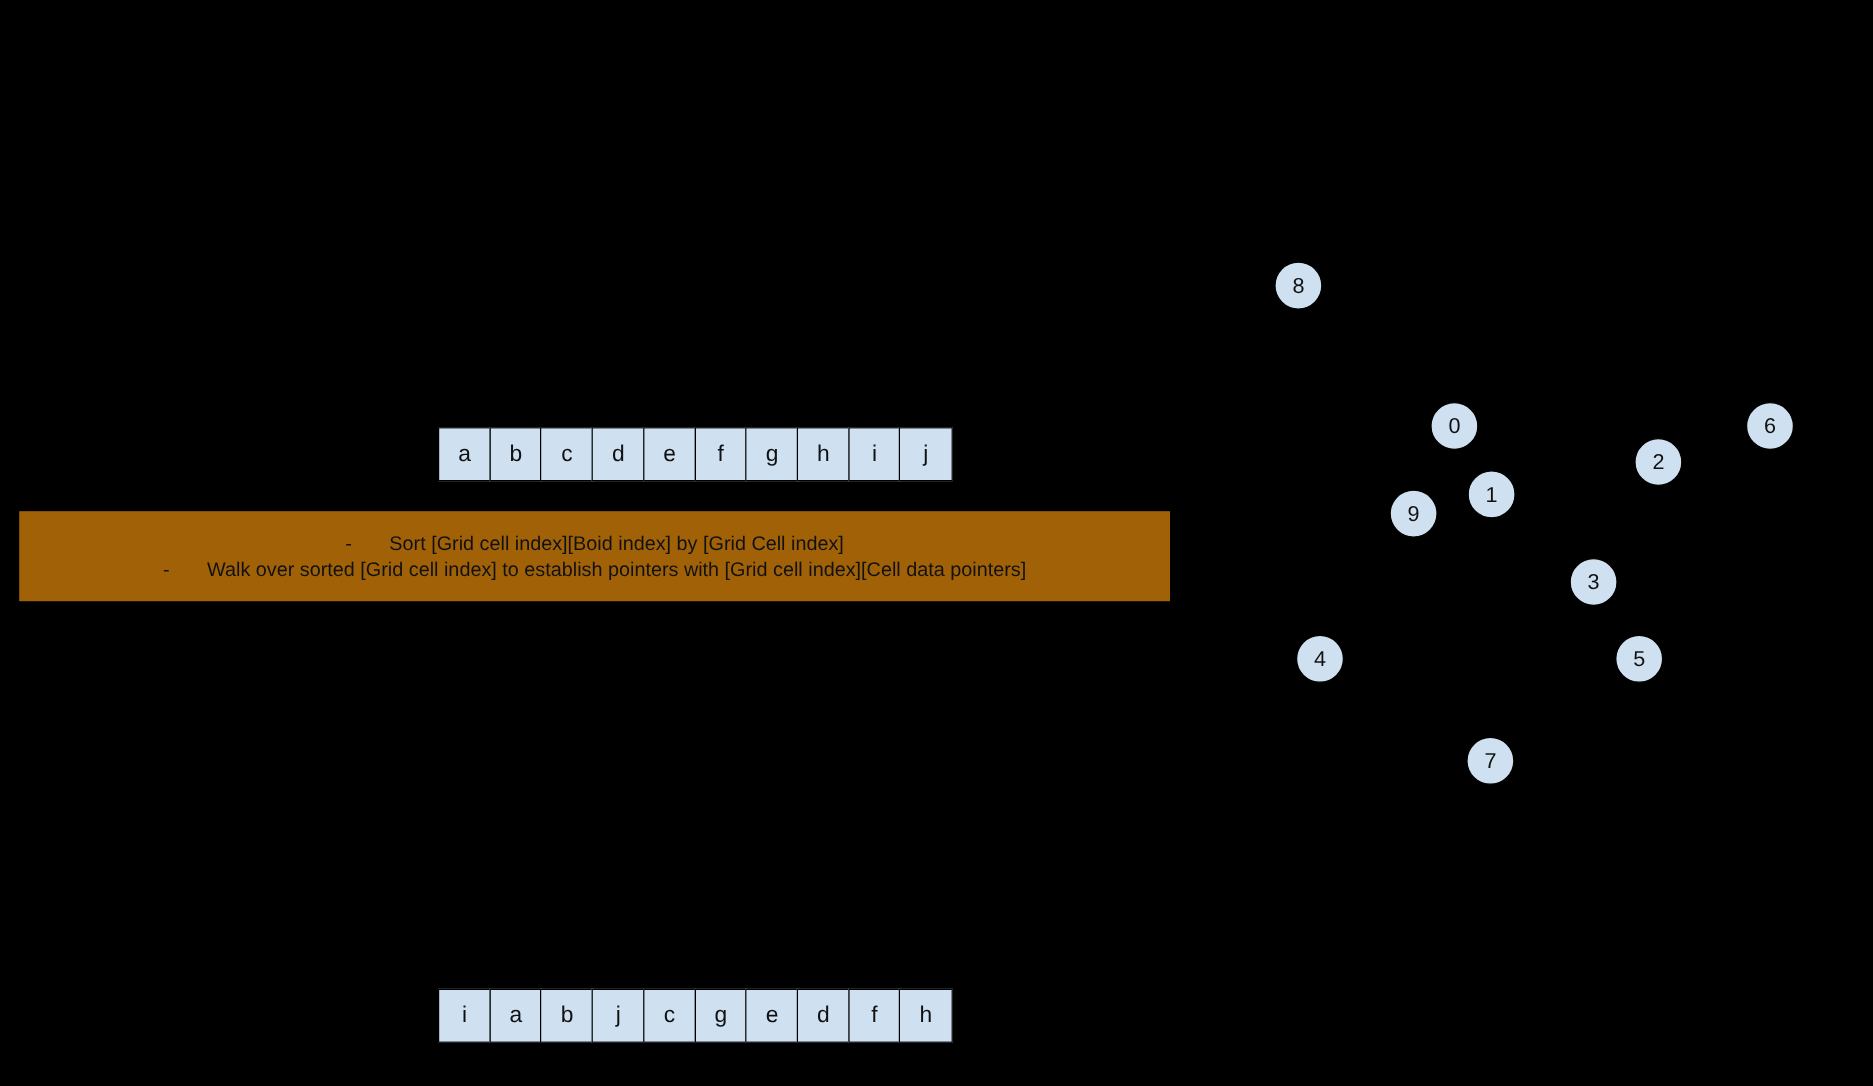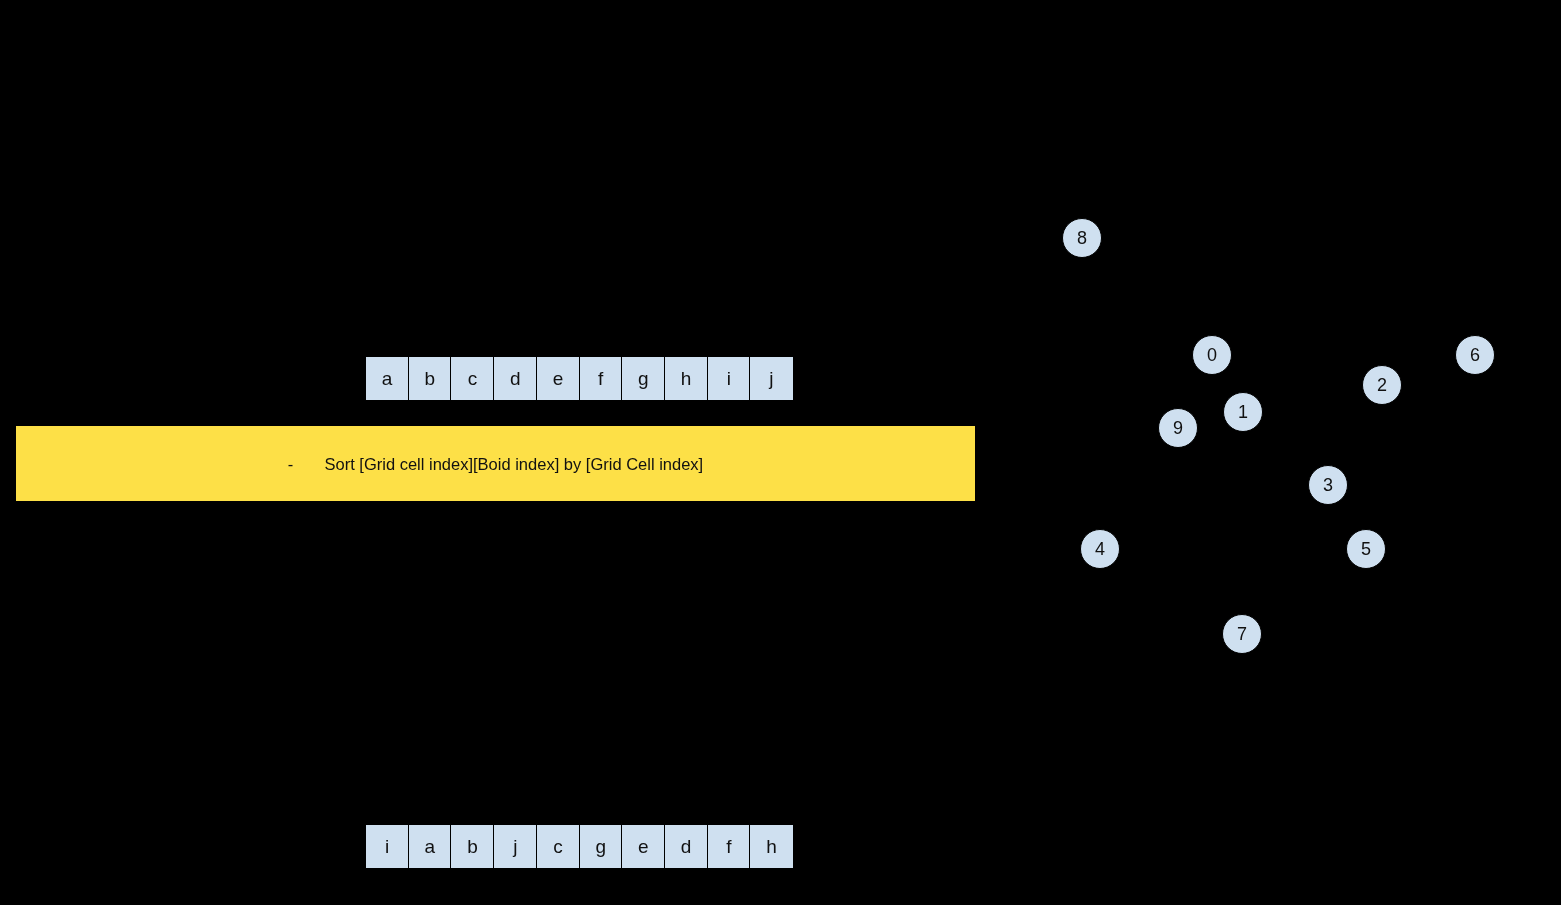--- a/index.html
+++ b/index.html
@@ -43,21 +43,21 @@
   #row-top  { left: 365px; top: 356px; }
   #row-bottom { left: 365px; top: 824px; }
 
   
   #notes-panel {
     position: absolute;
     left: 16px;
     top: 426px;
     width: 959px;
     height: 75px;
-    background: #fde047;
+    background: #a16207;
     display: flex;
     flex-direction: column;
     align-items: center;
     justify-content: center;
     padding: 0;
   }
   .note-line {
     color: #111111;
     font-size: 16.5px;
     line-height: 22px;
@@ -95,20 +95,21 @@
       <div class="cell">e</div>
       <div class="cell">f</div>
       <div class="cell">g</div>
       <div class="cell">h</div>
       <div class="cell">i</div>
       <div class="cell">j</div>
     </div>
 
   <div id="notes-panel">
       <div class="note-line">-	Sort [Grid cell index][Boid index] by [Grid Cell index]</div>
+      <div class="note-line">-	Walk over sorted [Grid cell index] to establish pointers with [Grid cell index][Cell data pointers]</div>
     </div>
 
   <div id="row-bottom" class="cell-row">
       <div class="cell">i</div>
       <div class="cell">a</div>
       <div class="cell">b</div>
       <div class="cell">j</div>
       <div class="cell">c</div>
       <div class="cell">g</div>
       <div class="cell">e</div>

